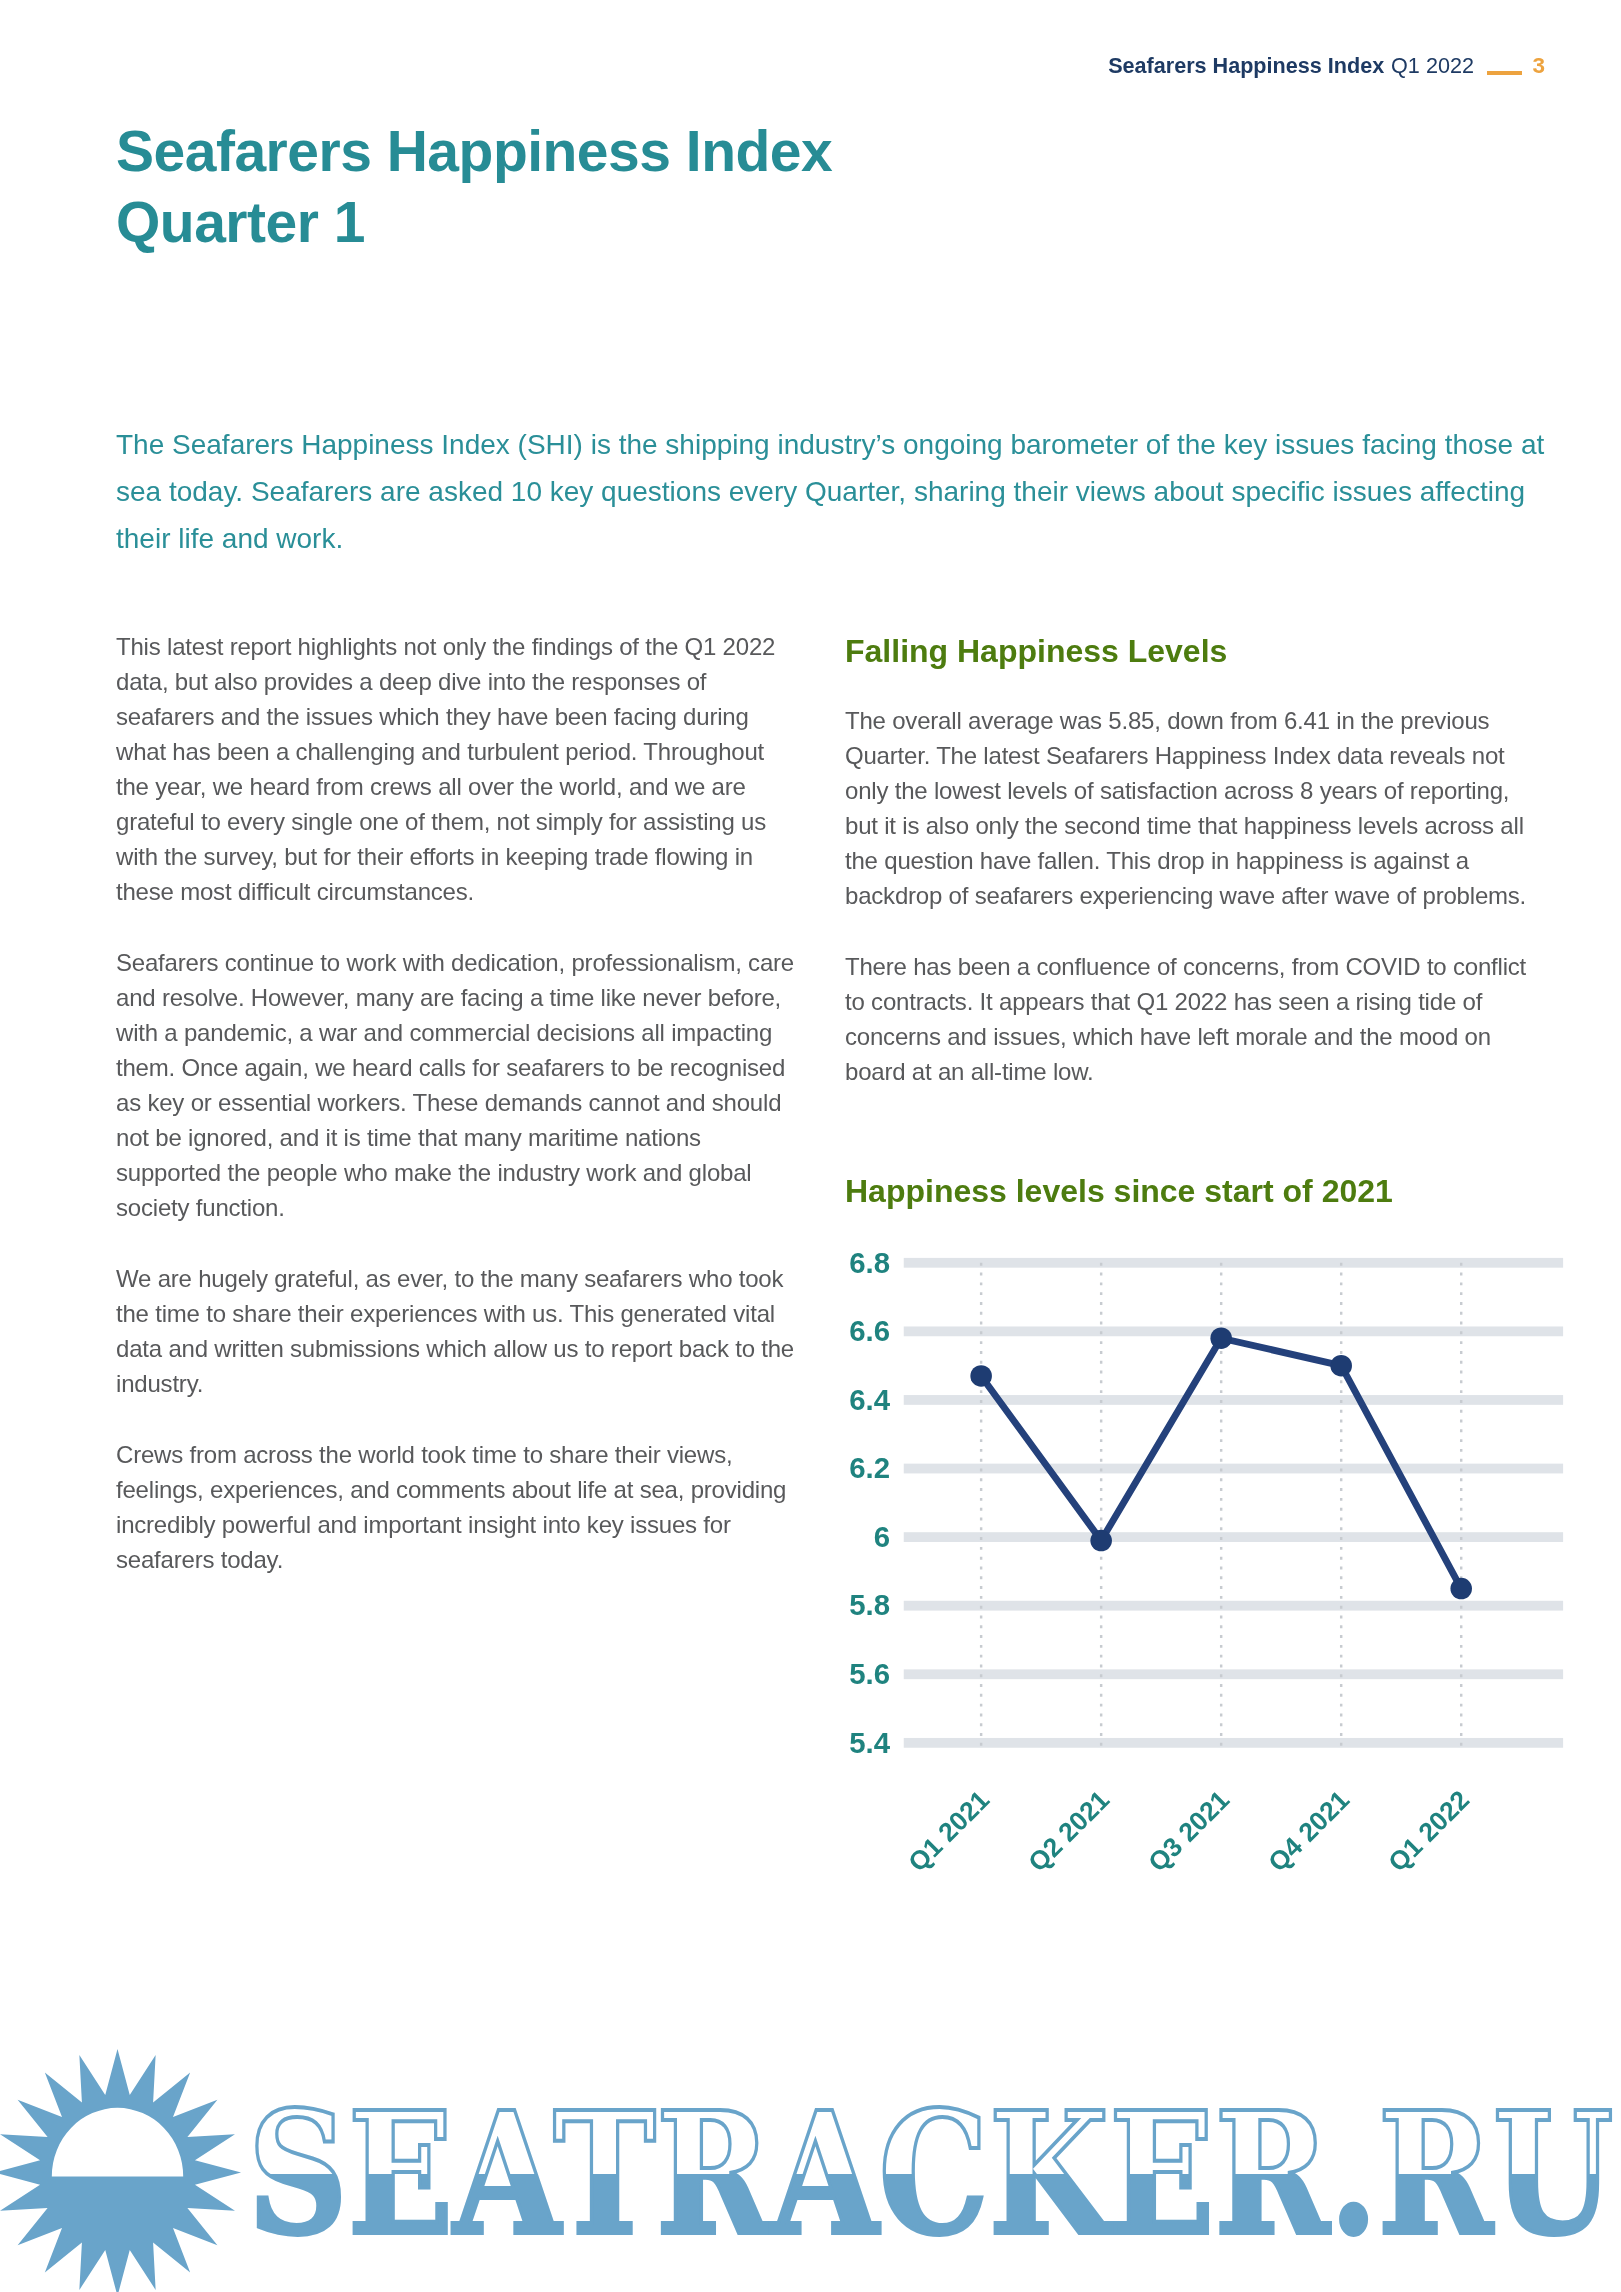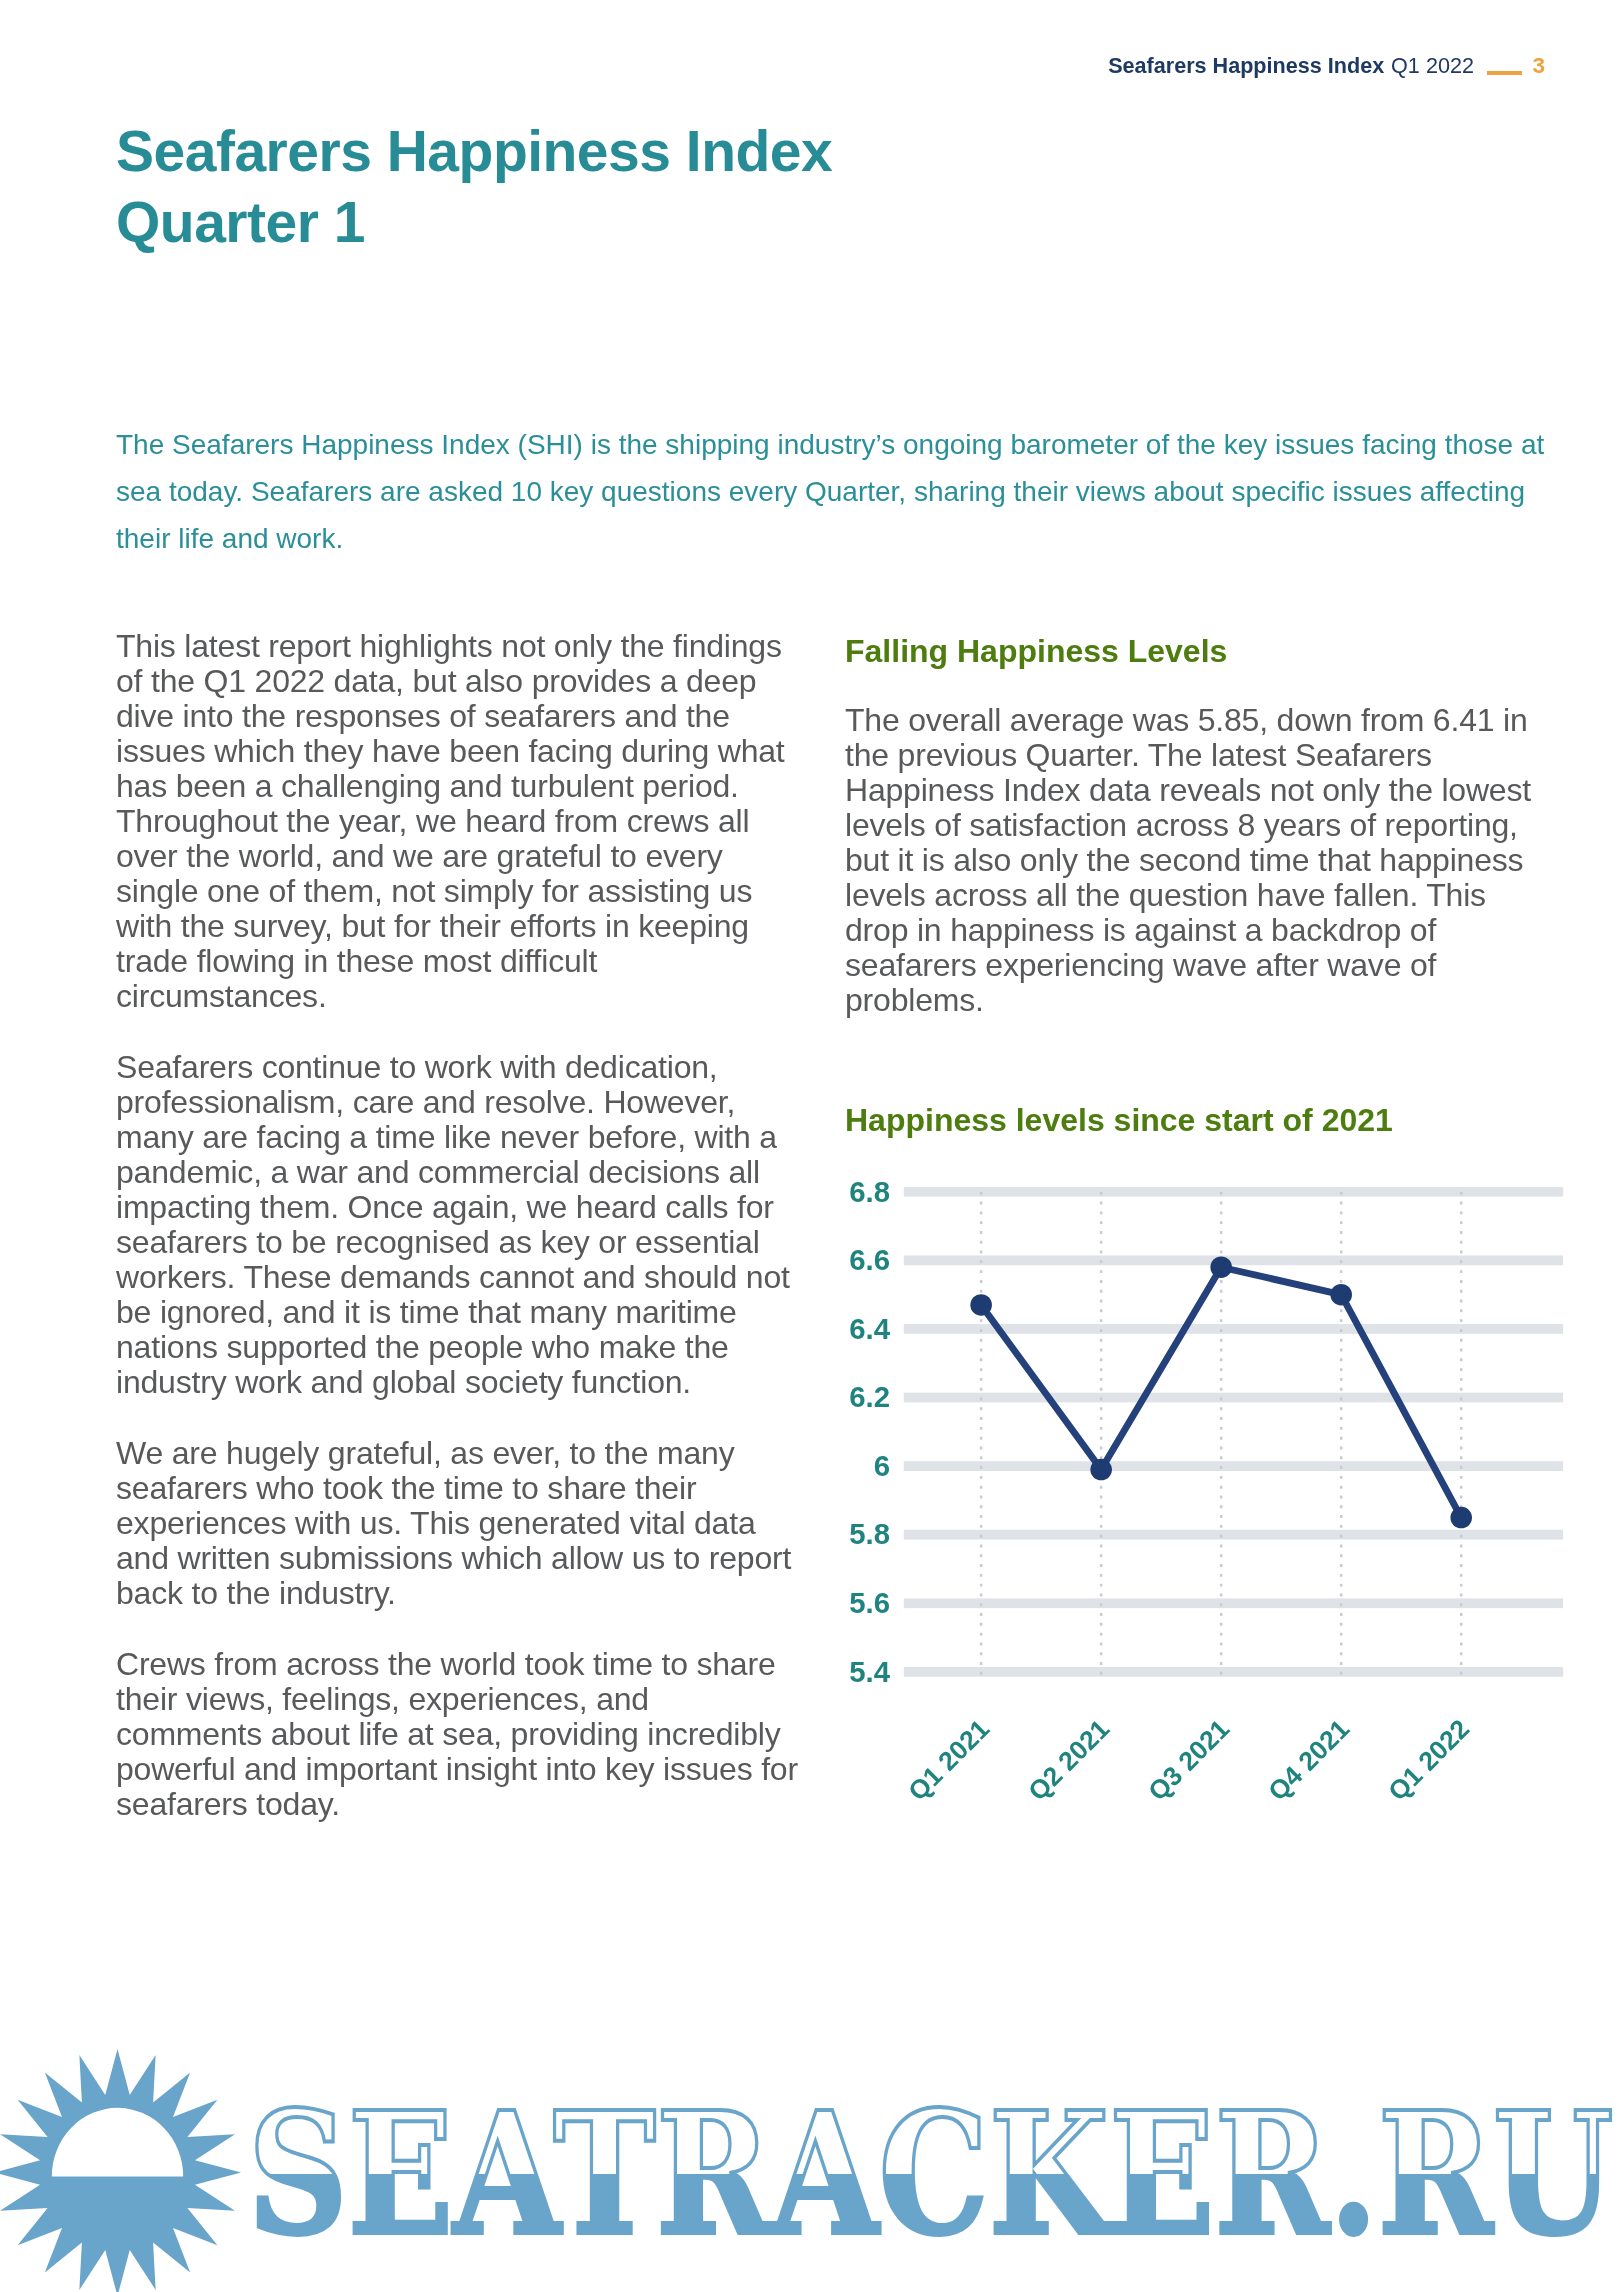--- a/index.html
+++ b/index.html
@@ -16,21 +16,21 @@
   
   .title{position:absolute; left:116px; top:116px; color:#278C95; font-weight:bold;
          font-size:57px; line-height:71px; letter-spacing:-0.5px;}
   
   .intro{position:absolute; left:116px; top:421px; width:1431px; color:#2A8F98;
          font-size:28px; line-height:47px;}
   
   .col{position:absolute; top:629px;}
   .col-left{left:116px; width:686px;}
   .col-right{left:845px; width:698px;}
-  .col p{font-size:32px; line-height:35px; color:#58595B; margin:0 0 36px 0; letter-spacing:-0.2px;}
+  .col p{font-size:24px; line-height:35px; color:#58595B; margin:0 0 36px 0; letter-spacing:-0.2px;}
   .col h3{font-size:32px; line-height:45px; color:#4d7c0f; font-weight:bold; margin:0 0 29px 0;}
   .col-left h3{margin-top:31px;}
   .chart-title{margin-top:80px !important; margin-bottom:0 !important;}
   .chart-wrap{margin-top:29px; margin-left:-2px;}
   
   .wm-sun{position:absolute; left:-7.8px; top:2047px;}
   .wm-text{position:absolute; left:247px; top:2084px;}
 </style>
 </head>
 <body>
@@ -54,20 +54,21 @@
   <div class="col col-left">
     <p>This latest report highlights not only the findings of the Q1 2022 data, but also provides a deep dive into the responses of seafarers and the issues which they have been facing during what has been a challenging and turbulent period. Throughout the year, we heard from crews all over the world, and we are grateful to every single one of them, not simply for assisting us with the survey, but for their efforts in keeping trade flowing in these most difficult circumstances.</p>
     <p>Seafarers continue to work with dedication, professionalism, care and resolve. However, many are facing a time like never before, with a pandemic, a war and commercial decisions all impacting them. Once again, we heard calls for seafarers to be recognised as key or essential workers. These demands cannot and should not be ignored, and it is time that many maritime nations supported the people who make the industry work and global society function.</p>
     <p>We are hugely grateful, as ever, to the many seafarers who took the time to share their experiences with us. This generated vital data and written submissions which allow us to report back to the industry.</p>
     <p>Crews from across the world took time to share their views, feelings, experiences, and comments about life at sea, providing incredibly powerful and important insight into key issues for seafarers today.</p>
   </div>
 
   <div class="col col-right">
     <h3>Falling Happiness Levels</h3>
     <p>The overall average was 5.85, down from 6.41 in the previous Quarter. The latest Seafarers Happiness Index data reveals not only the lowest levels of satisfaction across 8 years of reporting, but it is also only the second time that happiness levels across all the question have fallen. This drop in happiness is against a backdrop of seafarers experiencing wave after wave of problems.</p>
+    <p>There has been a confluence of concerns, from COVID to conflict to contracts. It appears that Q1 2022 has seen a rising tide of concerns and issues, which have left morale and the mood on board at an all-time low.</p>
     <h3 class="chart-title">Happiness levels since start of 2021</h3>
     <div class="chart-wrap">
       <svg id="happiness-chart" width="725" height="647" viewBox="0 0 740 660">
           <rect x="62" y="15" width="673" height="10" fill="#DFE3E8"></rect>
           <text x="48" y="30" text-anchor="end" font-size="30" font-weight="bold" fill="#1F837F">6.8</text>
           <rect x="62" y="85" width="673" height="10" fill="#DFE3E8"></rect>
           <text x="48" y="100" text-anchor="end" font-size="30" font-weight="bold" fill="#1F837F">6.6</text>
           <rect x="62" y="155" width="673" height="10" fill="#DFE3E8"></rect>
           <text x="48" y="170" text-anchor="end" font-size="30" font-weight="bold" fill="#1F837F">6.4</text>
           <rect x="62" y="225" width="673" height="10" fill="#DFE3E8"></rect>

